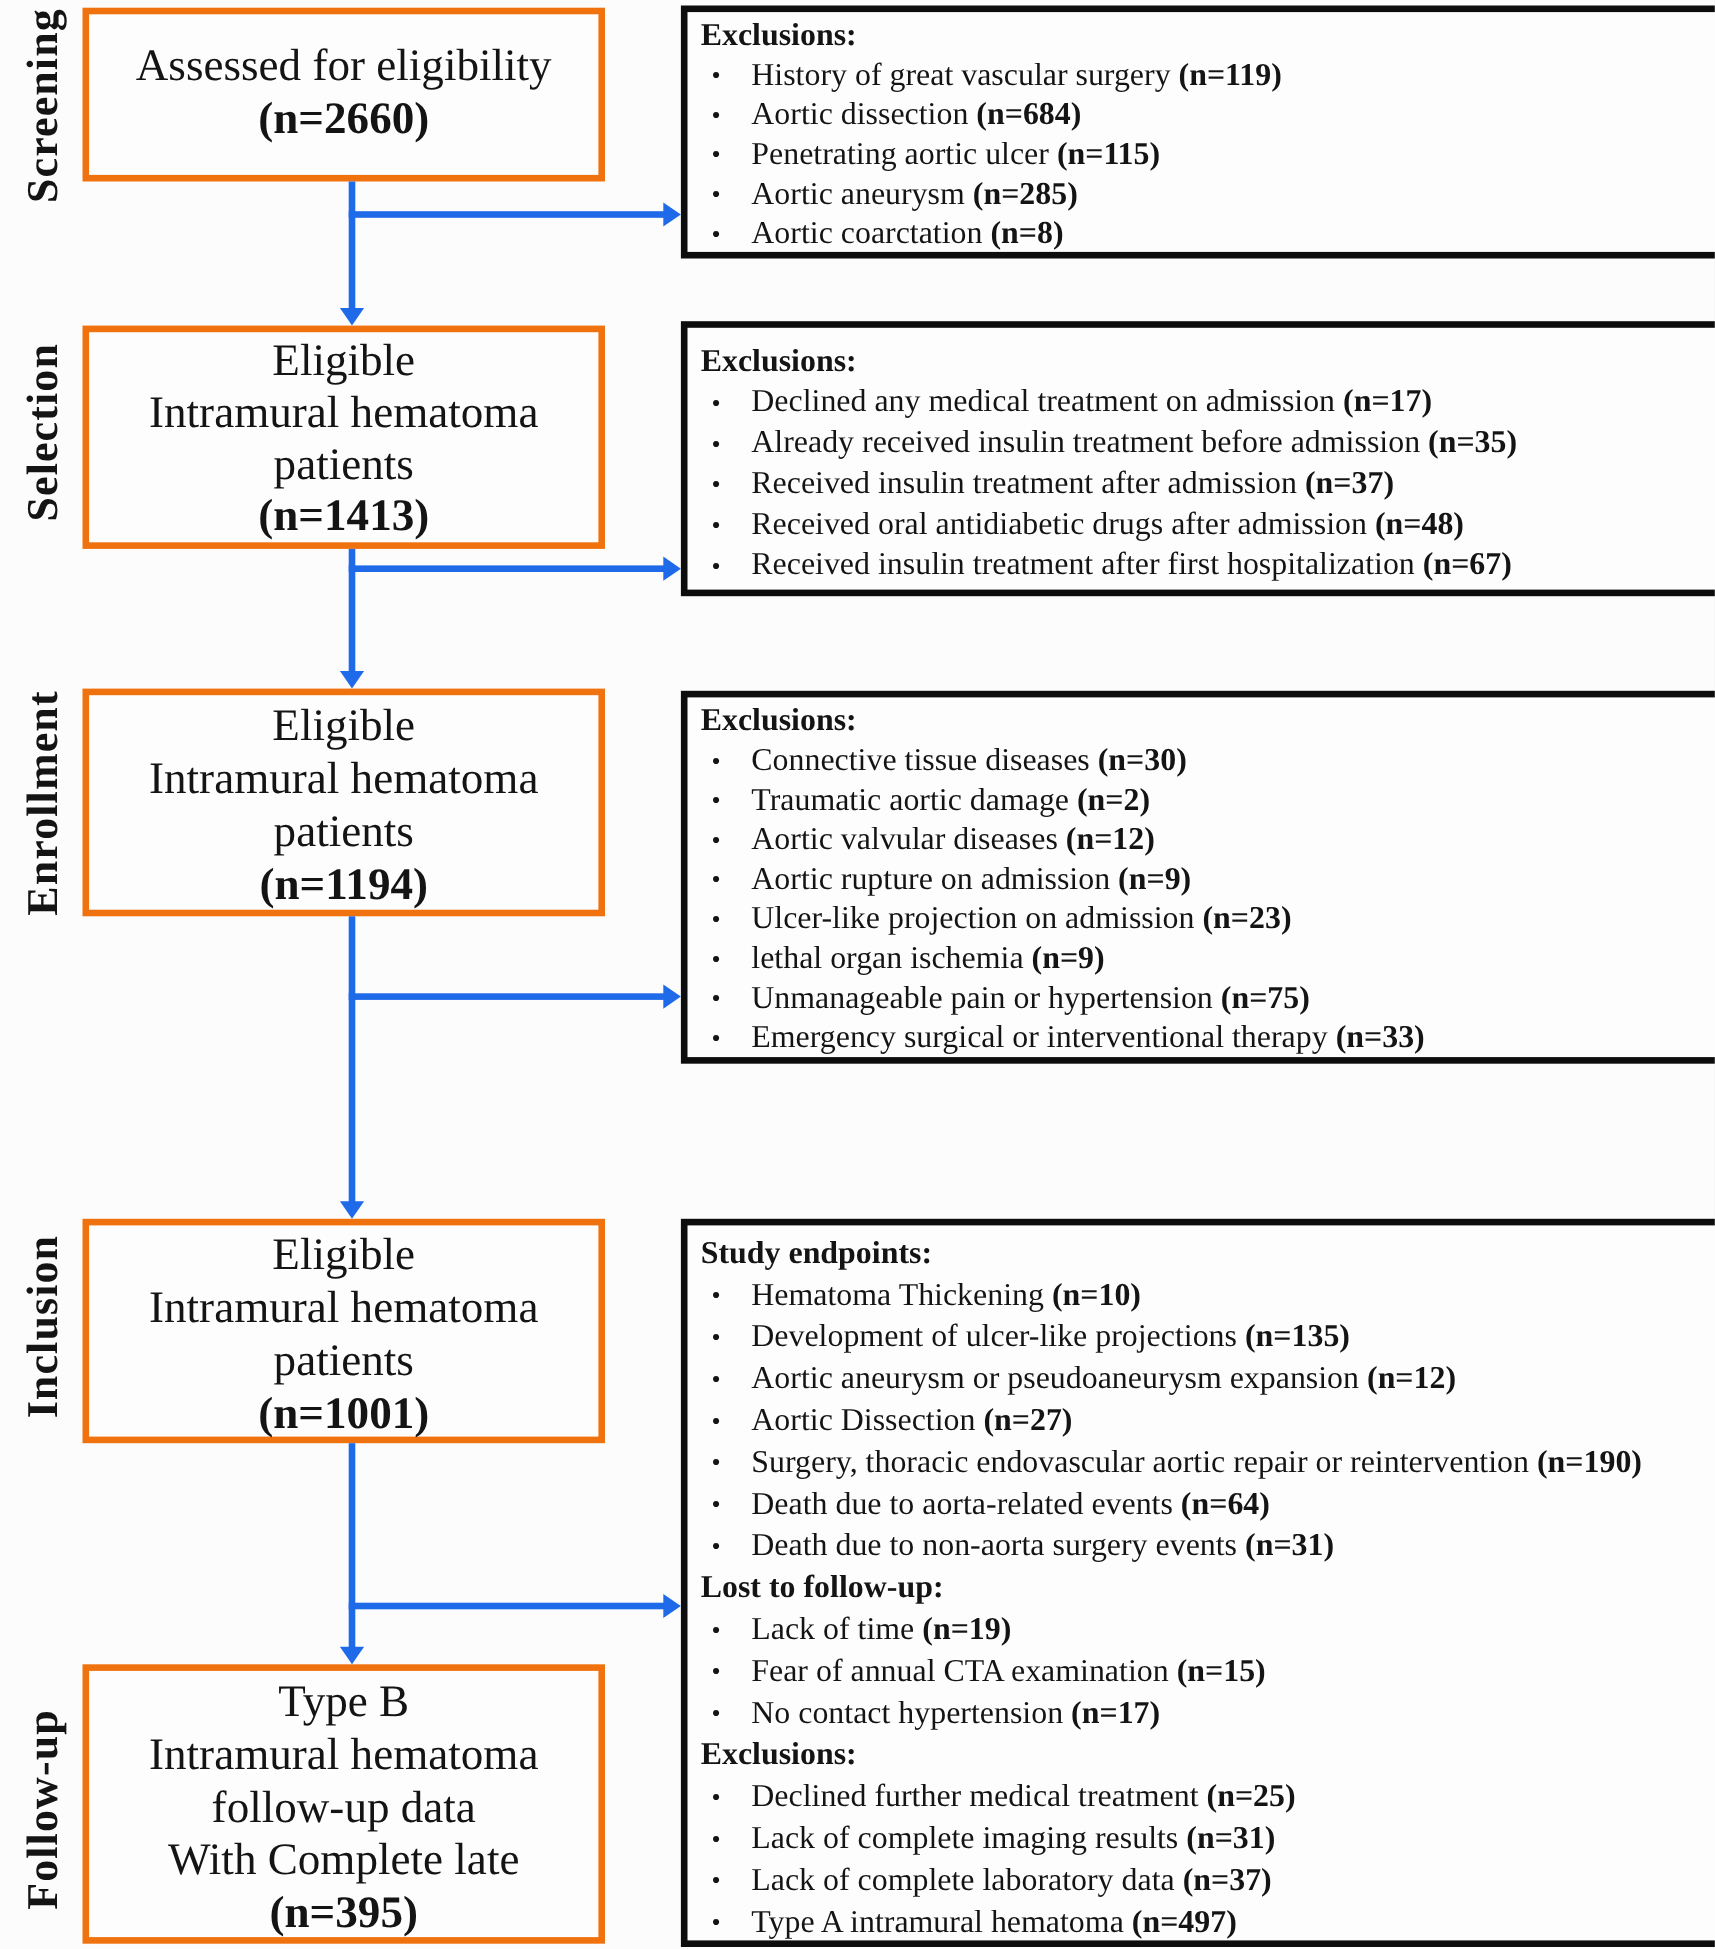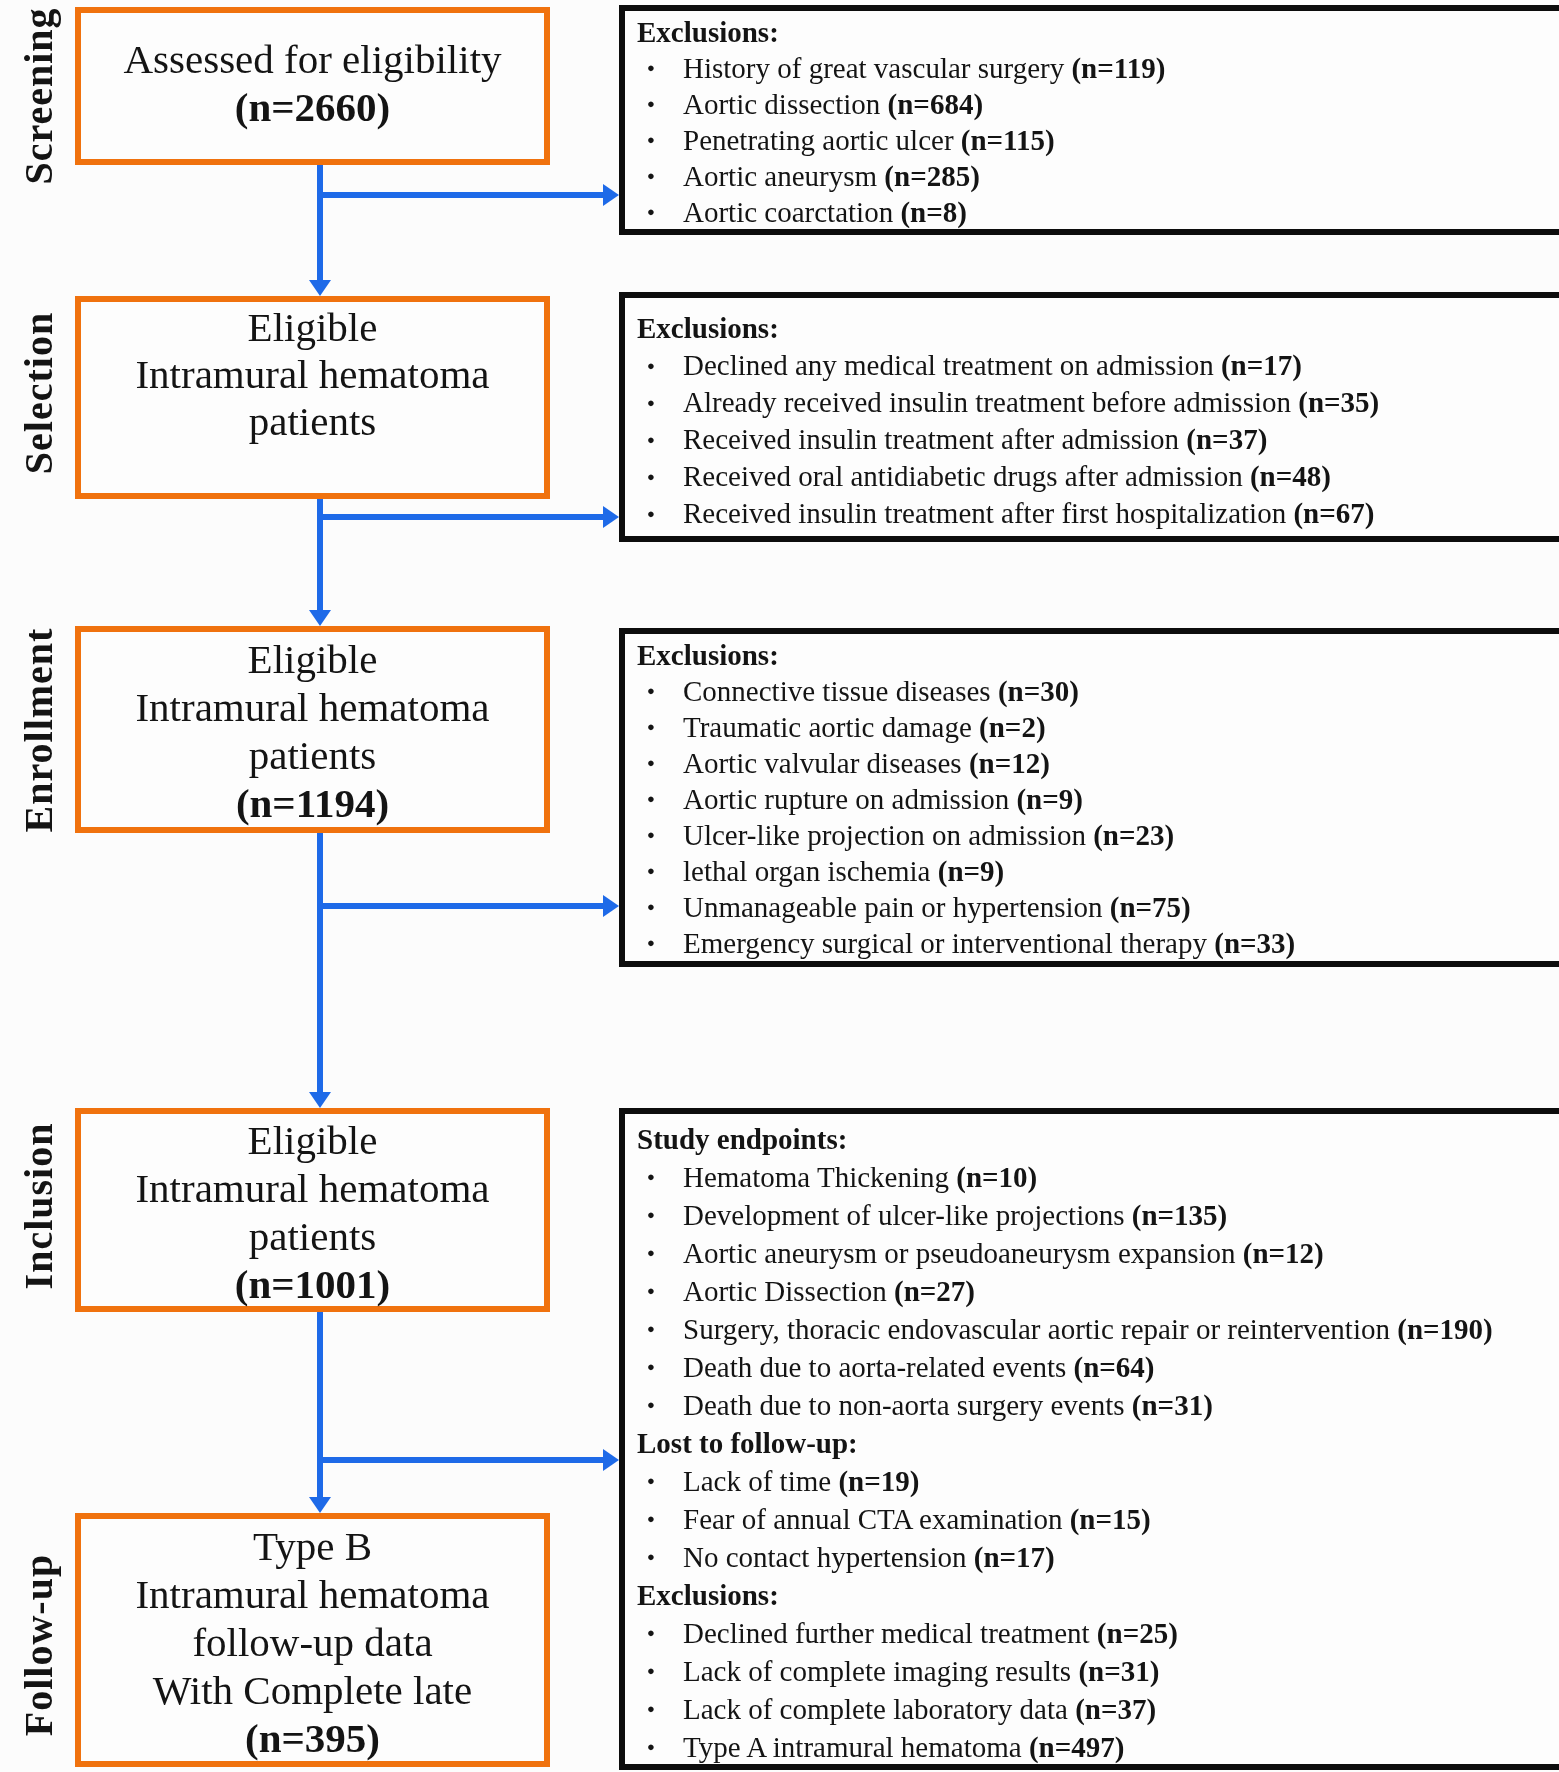--- a/index.html
+++ b/index.html
@@ -86,20 +86,21 @@
   <div class="stage-label" style="left:38px;top:1645px">Follow-up</div>
 
   <div class="flow-box" id="flow-box-0">
       <div class="fb-line">Assessed for eligibility</div>
       <div class="fb-n">(n=2660)</div>
     </div>
   <div class="flow-box" id="flow-box-1">
       <div class="fb-line">Eligible</div>
       <div class="fb-line">Intramural hematoma</div>
       <div class="fb-line">patients</div>
+      <div class="fb-n">(n=1413)</div>
     </div>
   <div class="flow-box" id="flow-box-2">
       <div class="fb-line">Eligible</div>
       <div class="fb-line">Intramural hematoma</div>
       <div class="fb-line">patients</div>
       <div class="fb-n">(n=1194)</div>
     </div>
   <div class="flow-box" id="flow-box-3">
       <div class="fb-line">Eligible</div>
       <div class="fb-line">Intramural hematoma</div>

